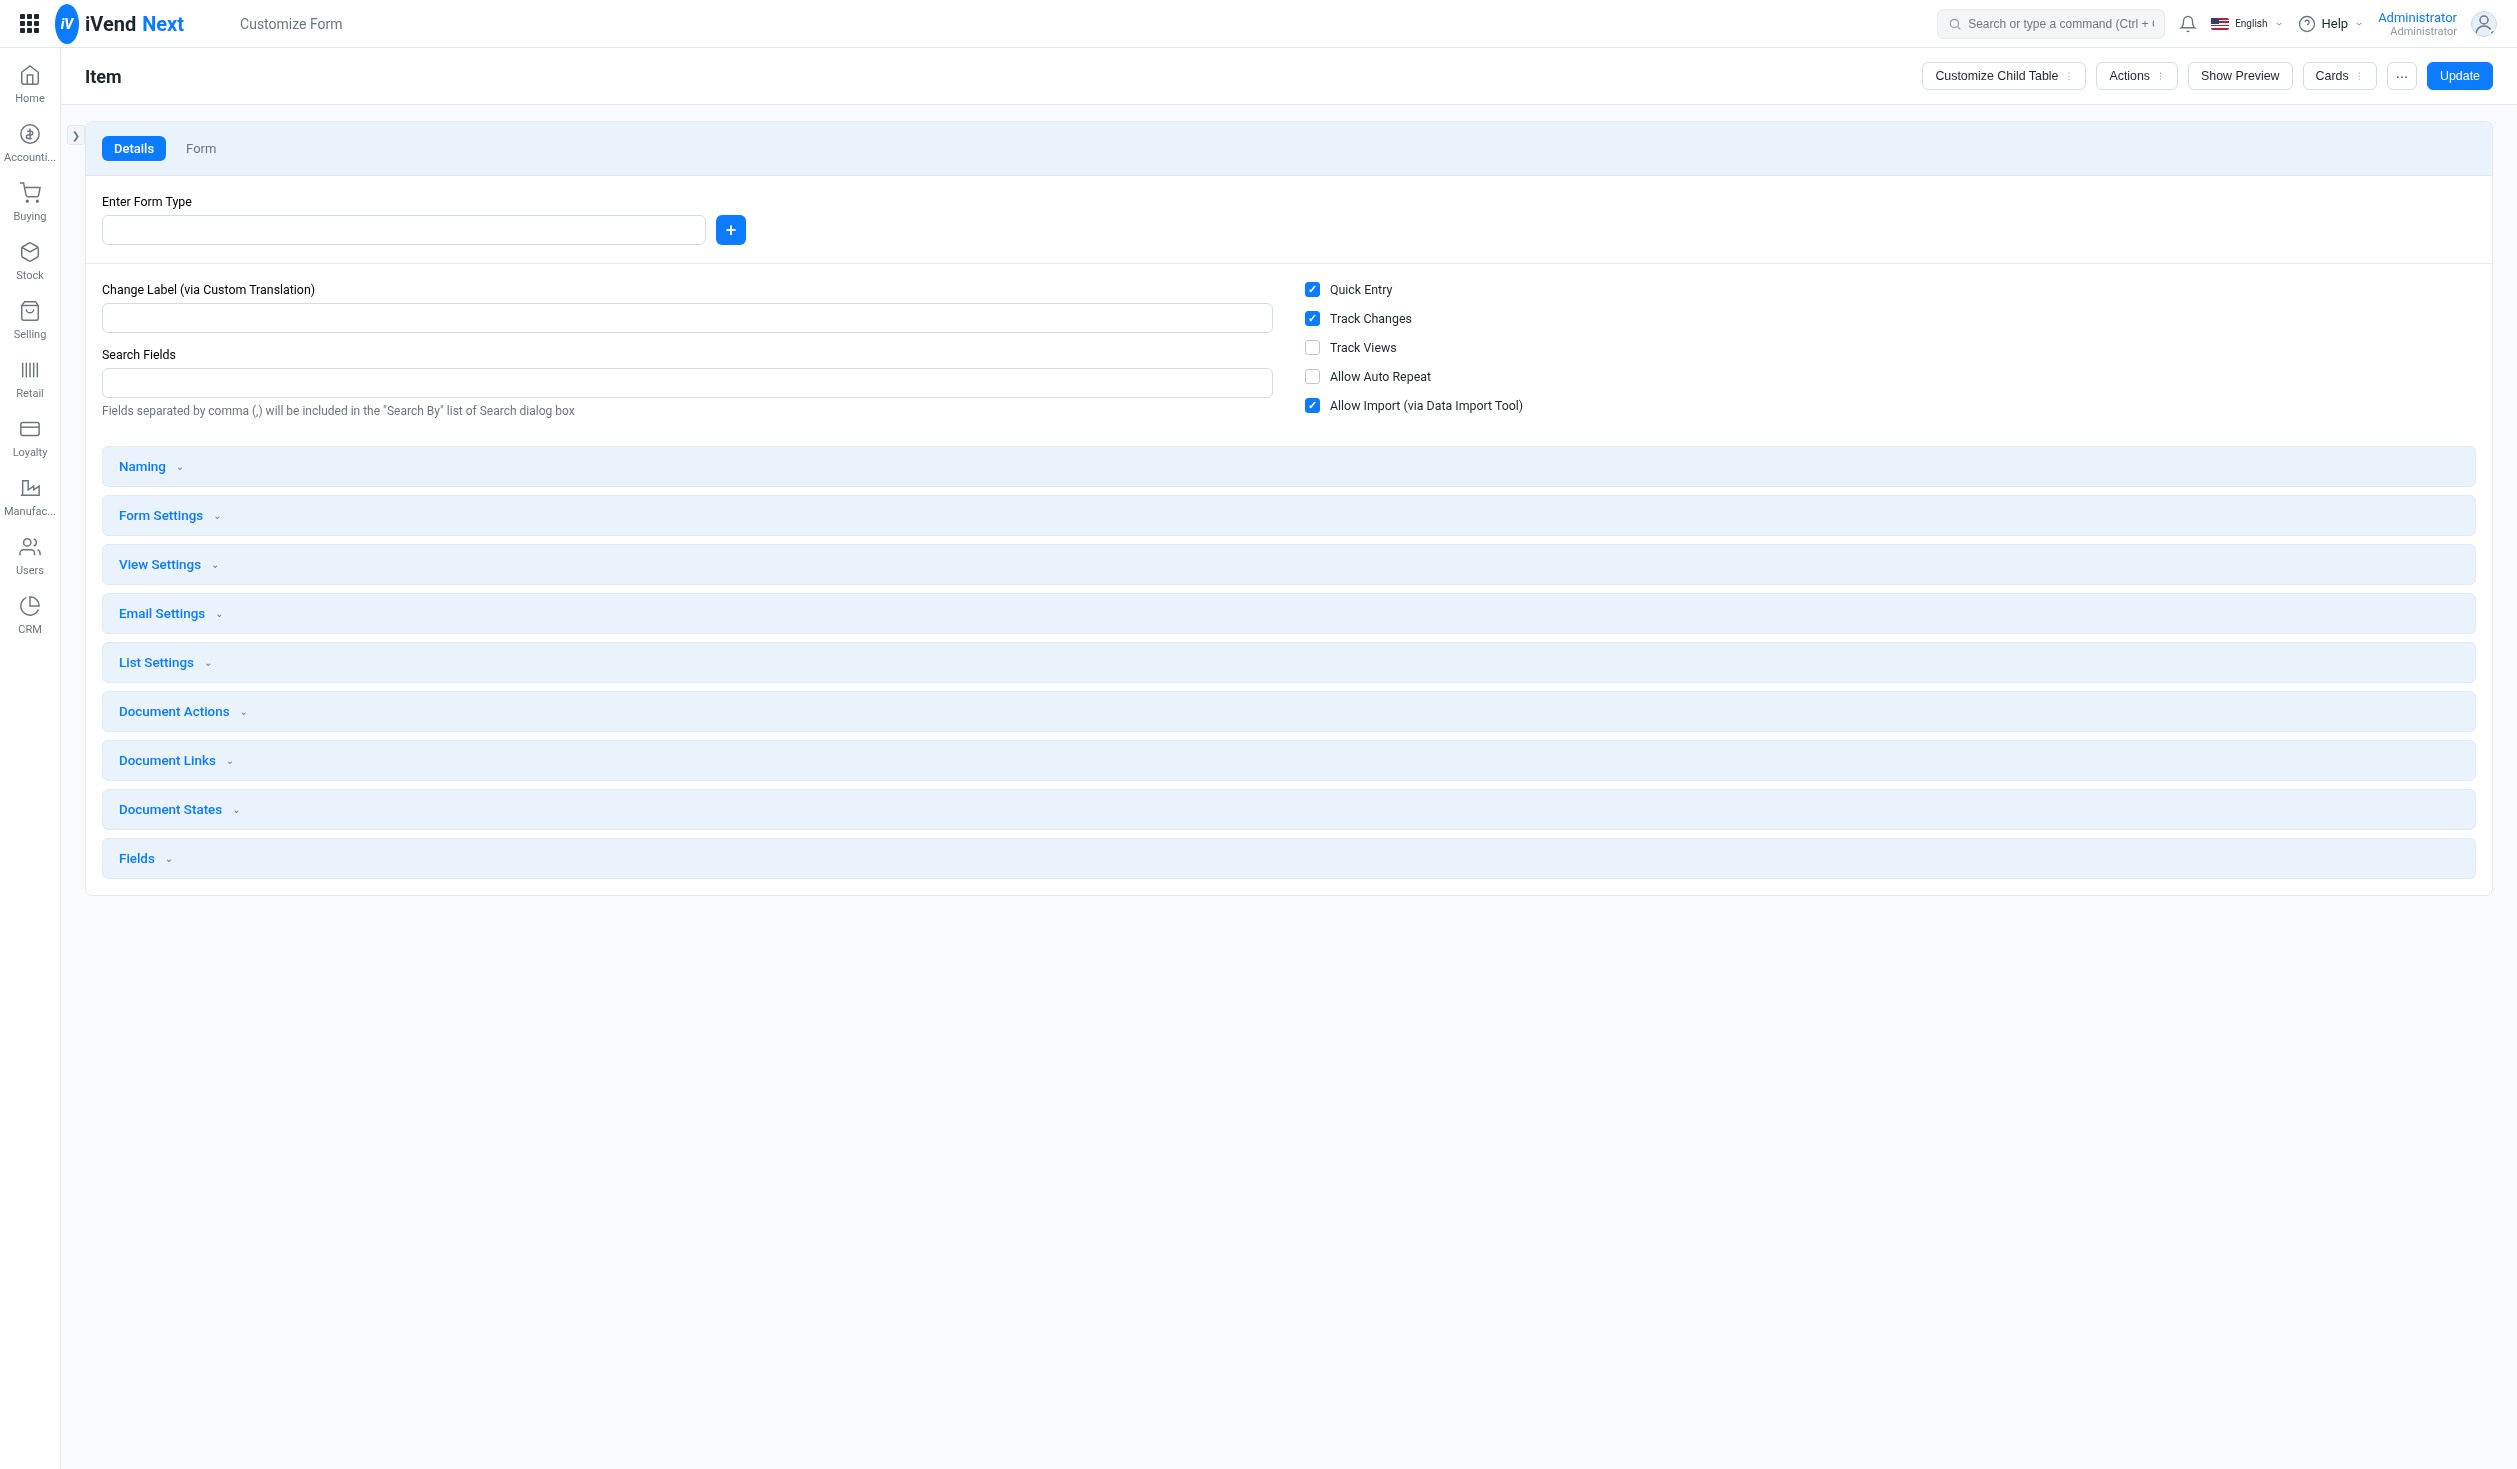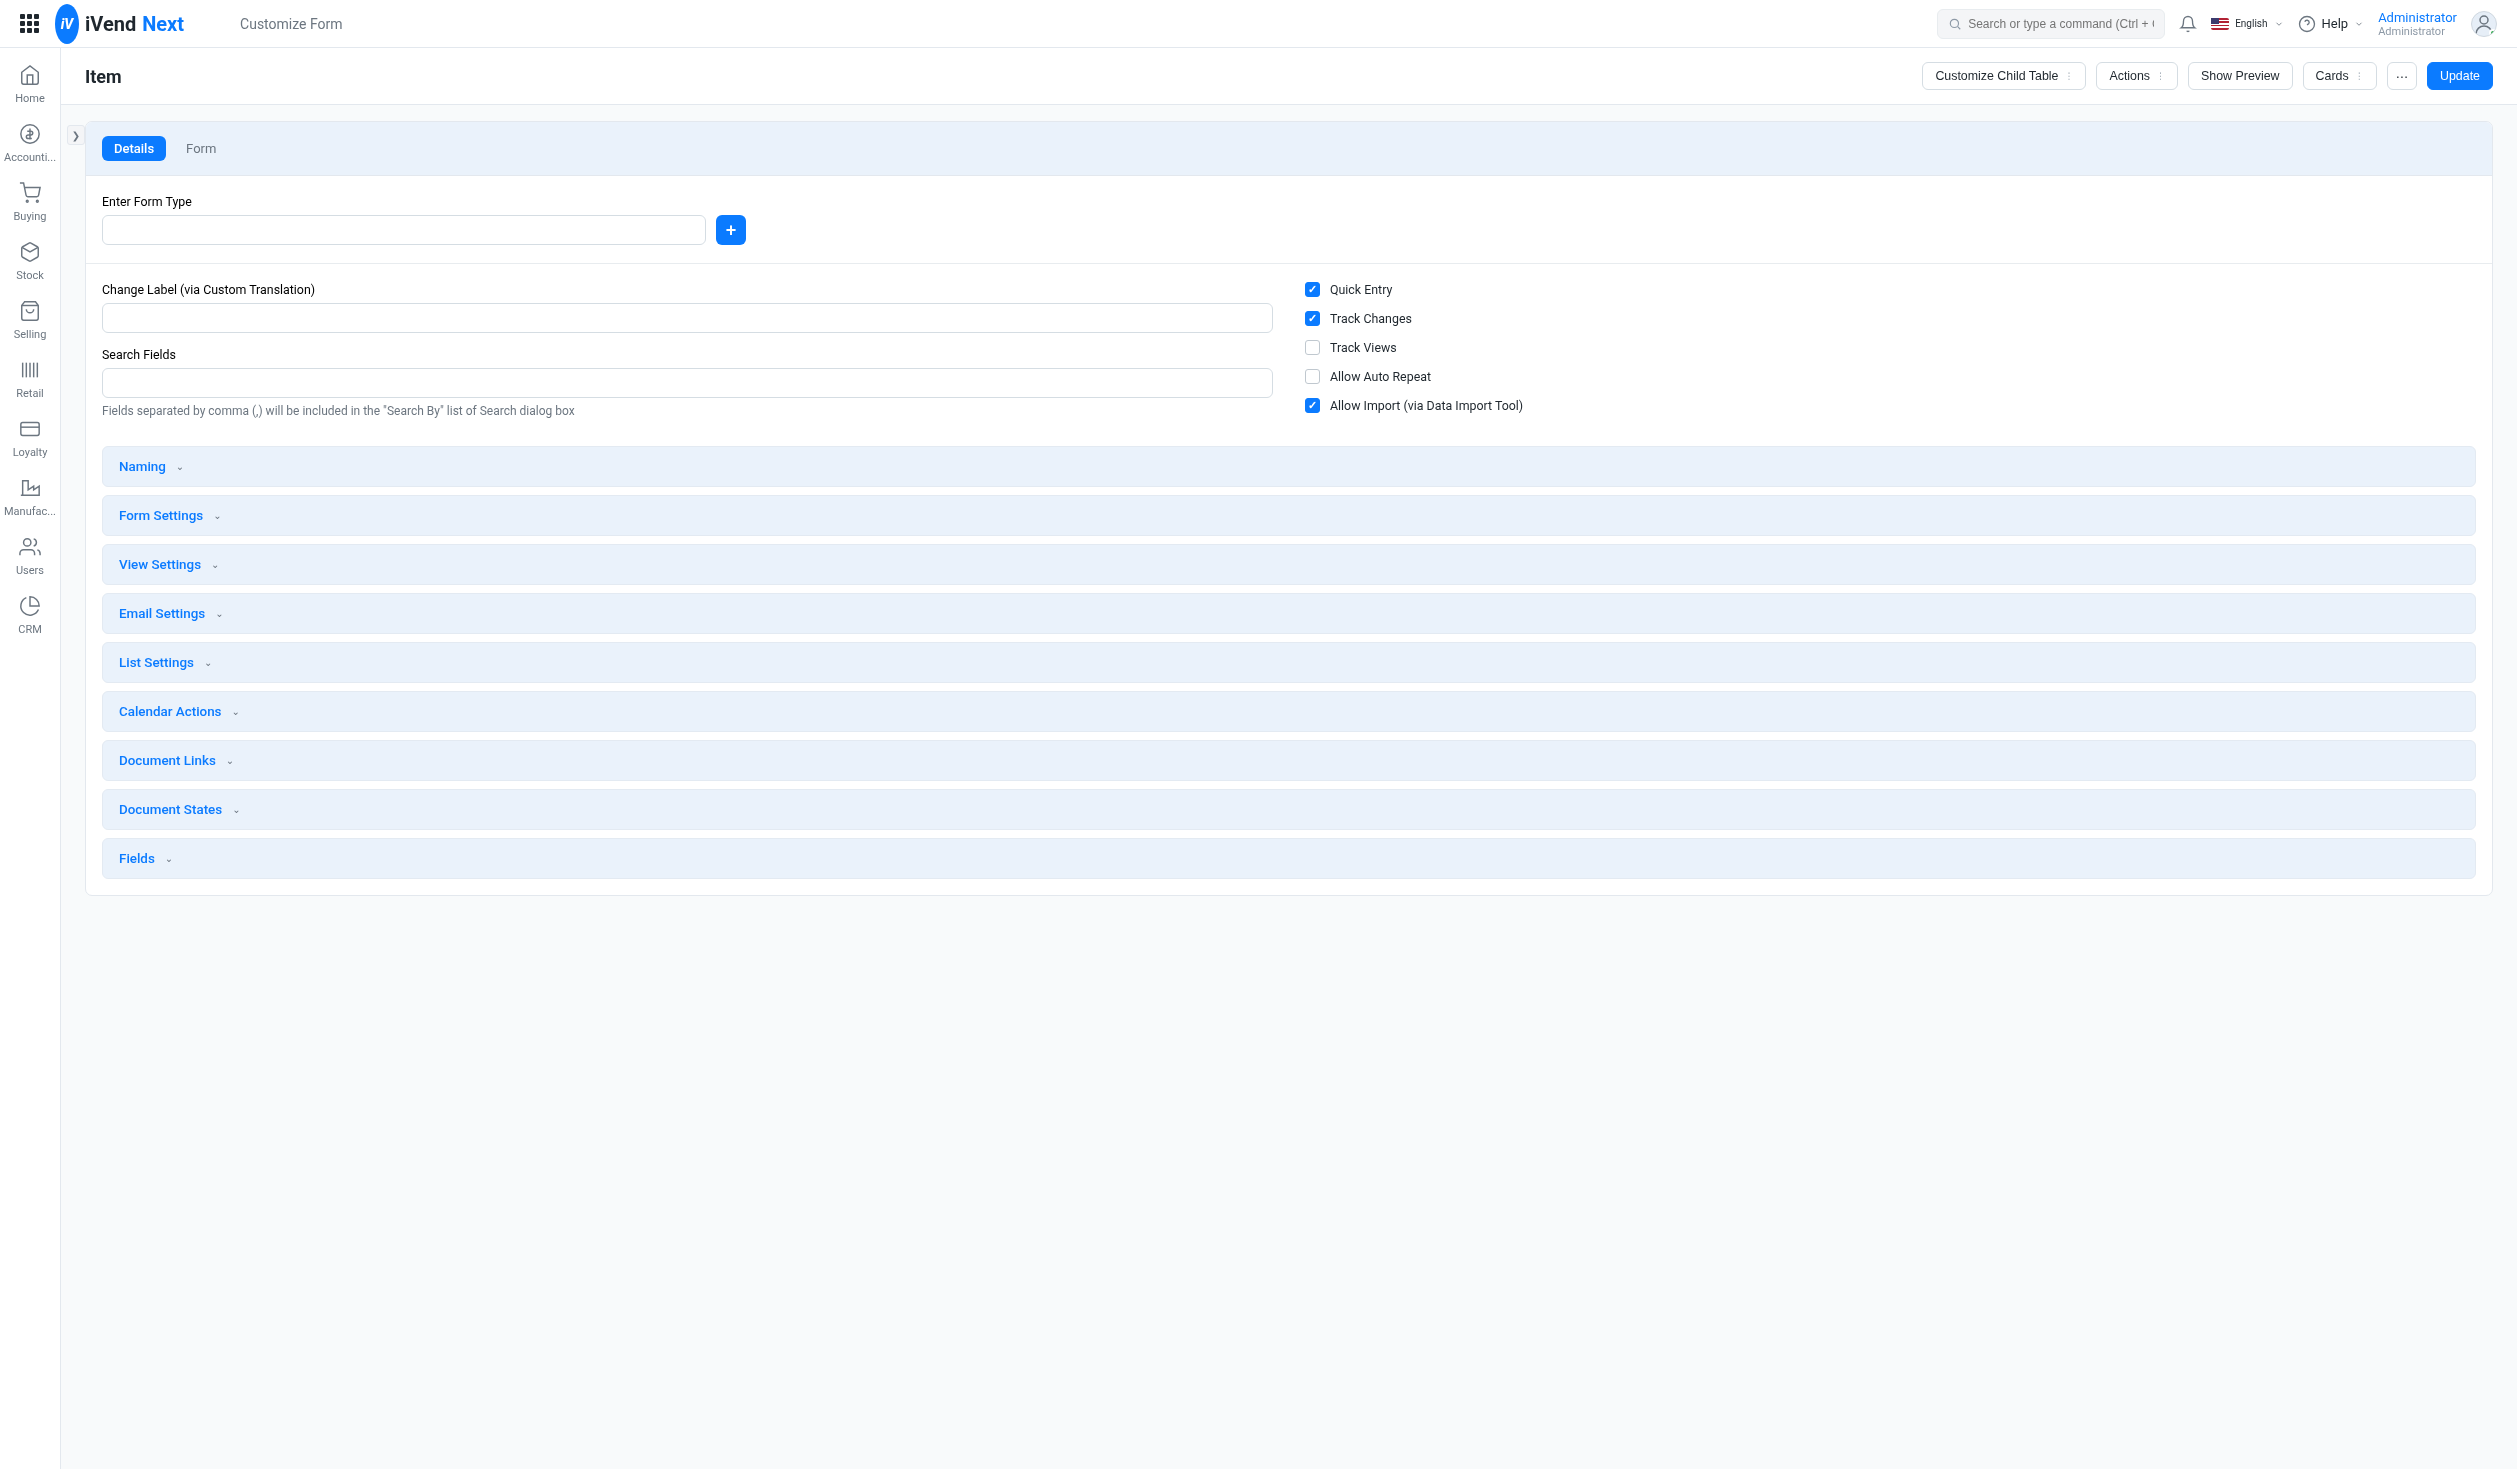--- a/index.html
+++ b/index.html
@@ -16,21 +16,21 @@
 .logo .blu { color: #0b7bff; }
 .breadcrumb { margin-left: 40px; color: #6c7680; font-size: 14px; }
 .navbar-right { margin-left: auto; display: flex; align-items: center; gap: 14px; }
 .search-box { display: flex; align-items: center; gap: 6px; width: 228px; height: 30px; background: #f4f5f7; border: 1px solid #e8ecef; border-radius: 6px; padding: 0 10px; color: #8d99a6; }
 .search-box input { border: none; background: transparent; outline: none; font-size: 12px; flex: 1; color: #6c7680; }
 .nav-icon { color: #6c7680; display: flex; align-items: center; }
 .lang { display: flex; align-items: center; gap: 6px; color: #1f272e; font-size: 10px; }
 .flag { display: inline-block; width: 18px; height: 12px; border-radius: 2px; background: linear-gradient(to bottom, #b22234 0%, #b22234 14%, #fff 14%, #fff 28%, #b22234 28%, #b22234 42%, #fff 42%, #fff 56%, #b22234 56%, #b22234 70%, #fff 70%, #fff 85%, #b22234 85%); position: relative; }
 .flag::before { content: ""; position: absolute; top: 0; left: 0; width: 45%; height: 55%; background: #3c3b6e; }
 .help { display: flex; align-items: center; gap: 6px; font-size: 13px; }
-.user-block { }
+.user-block { text-align: right; }
 .user-block .user-link { color: #0b7bff; font-size: 13px; }
 .user-block .user-role { color: #8d99a6; font-size: 11px; }
 .avatar { width: 26px; height: 26px; border-radius: 50%; background: #e6eef7; position: relative; display: flex; align-items: center; justify-content: center; overflow: hidden; border: 1px solid #d0d8e0; }
 .avatar svg { width: 26px; height: 26px; }
 .status-dot { position: absolute; bottom: -1px; right: -1px; width: 8px; height: 8px; background: #28a745; border-radius: 50%; border: 2px solid #fff; }
 
 
 .layout { display: flex; min-height: calc(100vh - 48px); }
 
 
@@ -330,21 +330,21 @@
           </div>
           <div class="collapsible-section">
             <span class="sec-title">Email Settings</span>
             <span class="chev">⌄</span>
           </div>
           <div class="collapsible-section">
             <span class="sec-title">List Settings</span>
             <span class="chev">⌄</span>
           </div>
           <div class="collapsible-section">
-            <span class="sec-title">Calendar Actions</span>
+            <span class="sec-title">Document Actions</span>
             <span class="chev">⌄</span>
           </div>
           <div class="collapsible-section">
             <span class="sec-title">Document Links</span>
             <span class="chev">⌄</span>
           </div>
           <div class="collapsible-section">
             <span class="sec-title">Document States</span>
             <span class="chev">⌄</span>
           </div>

